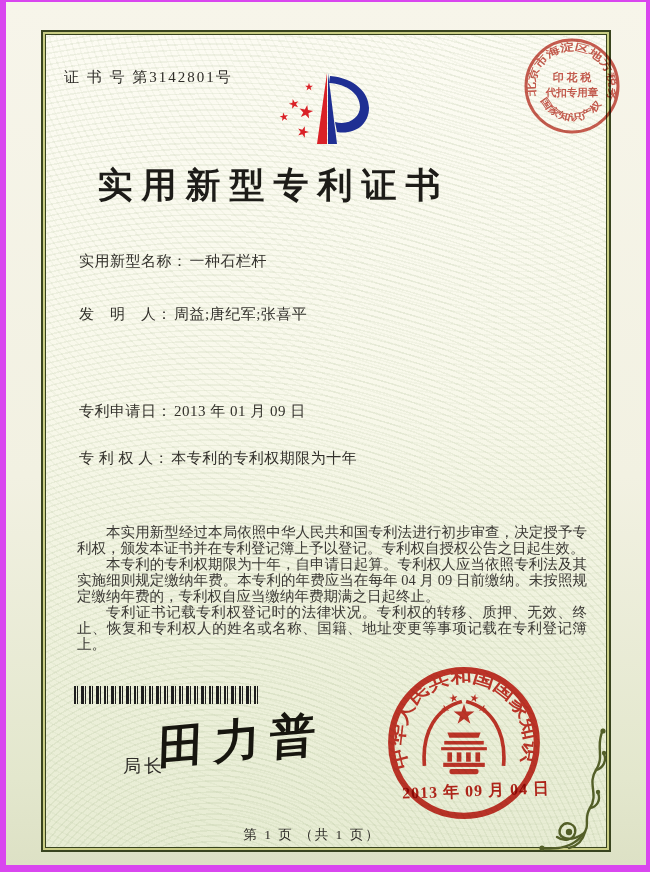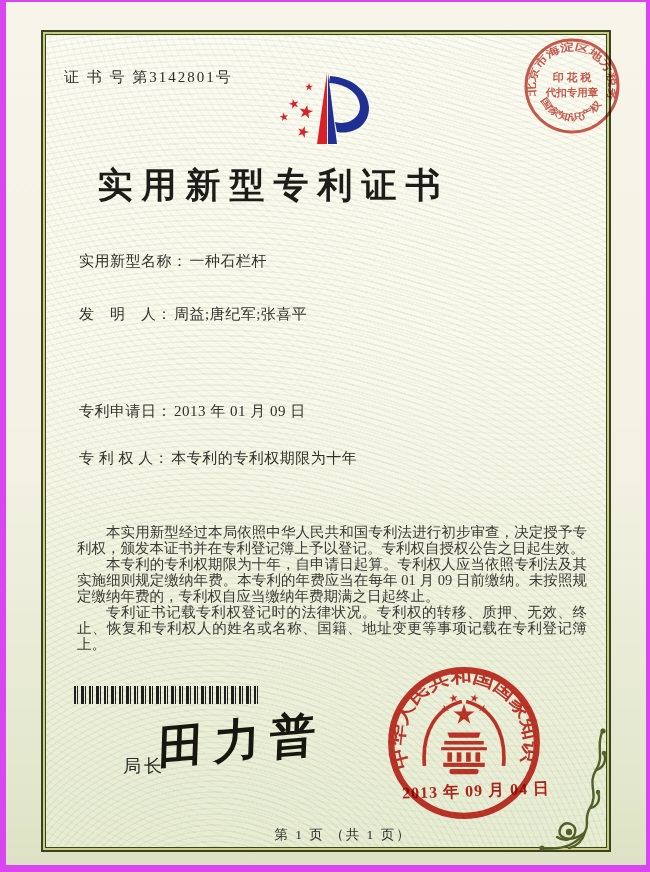--- a/index.html
+++ b/index.html
@@ -43,21 +43,21 @@
   .seal{position:absolute;left:380px;top:663px;width:156px;height:156px;
     mix-blend-mode:multiply;opacity:0.93;}
   .seal-date{position:absolute;left:396px;top:779px;font-size:16px;font-weight:bold;color:#c1271e;
     letter-spacing:1px;transform:rotate(-2deg);white-space:nowrap;mix-blend-mode:multiply;}
 
   .tax-stamp{position:absolute;left:516px;top:34px;width:100px;height:100px;
     mix-blend-mode:multiply;opacity:0.85;}
 
   .ornament{position:absolute;left:533px;top:726px;width:72px;height:124px;}
 
-  .footer{position:absolute;left:52px;top:824px;width:570px;text-align:center;
+  .footer{position:absolute;left:21px;top:824px;width:570px;text-align:center;
     font-size:13.5px;color:#2e2c28;letter-spacing:2px;}
 </style>
 </head>
 <body>
 
 <div id="page">
 
   <svg width="0" height="0" style="position:absolute" aria-hidden="true">
     <defs>
       <polygon id="star5" points="0,-10 2.25,-3.09 9.51,-3.09 3.63,1.18 5.88,8.09 0,3.82 -5.88,8.09 -3.63,1.18 -9.51,-3.09 -2.25,-3.09"></polygon>
@@ -97,21 +97,21 @@
       </div>
       <div class="field-row f3">
         <span class="field-label">专利申请日：</span><span>2013 年 01 月 09 日</span>
       </div>
       <div class="field-row f4">
         <span class="field-label">专 利 权 人：</span><span>本专利的专利权期限为十年</span>
       </div>
 
       <div class="paragraphs">
         <p>本实用新型经过本局依照中华人民共和国专利法进行初步审查，决定授予专利权，颁发本证书并在专利登记簿上予以登记。专利权自授权公告之日起生效。</p>
-        <p>本专利的专利权期限为十年，自申请日起算。专利权人应当依照专利法及其实施细则规定缴纳年费。本专利的年费应当在每年 01 月 09 日前缴纳。未按照规定缴纳年费的，专利权自应当缴纳年费期满之日起终止。</p>
+        <p>本专利的专利权期限为十年，自申请日起算。专利权人应当依照专利法及其实施细则规定缴纳年费。本专利的年费应当在每年 04 月 09 日前缴纳。未按照规定缴纳年费的，专利权自应当缴纳年费期满之日起终止。</p>
         <p>专利证书记载专利权登记时的法律状况。专利权的转移、质押、无效、终止、恢复和专利权人的姓名或名称、国籍、地址变更等事项记载在专利登记簿上。</p>
       </div>
 
       <div class="barcode"></div>
 
       <div class="signer-title">局长</div>
       <div class="signature">田力普</div>
 
       <svg class="seal" viewBox="0 0 150 150">
         <circle cx="75" cy="75" r="70" fill="none" stroke="#c8271e" stroke-width="6"></circle>

